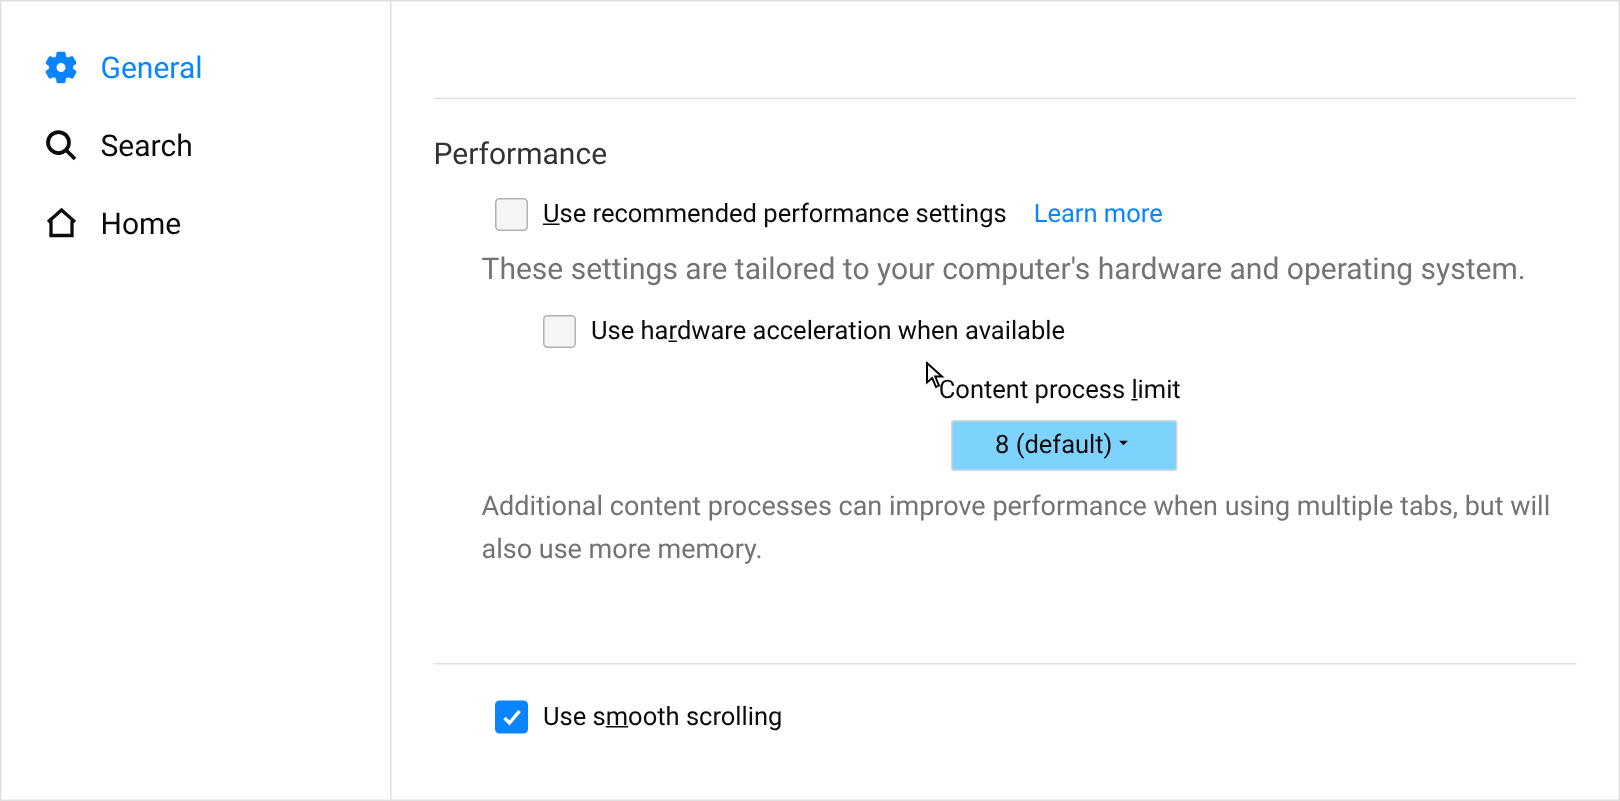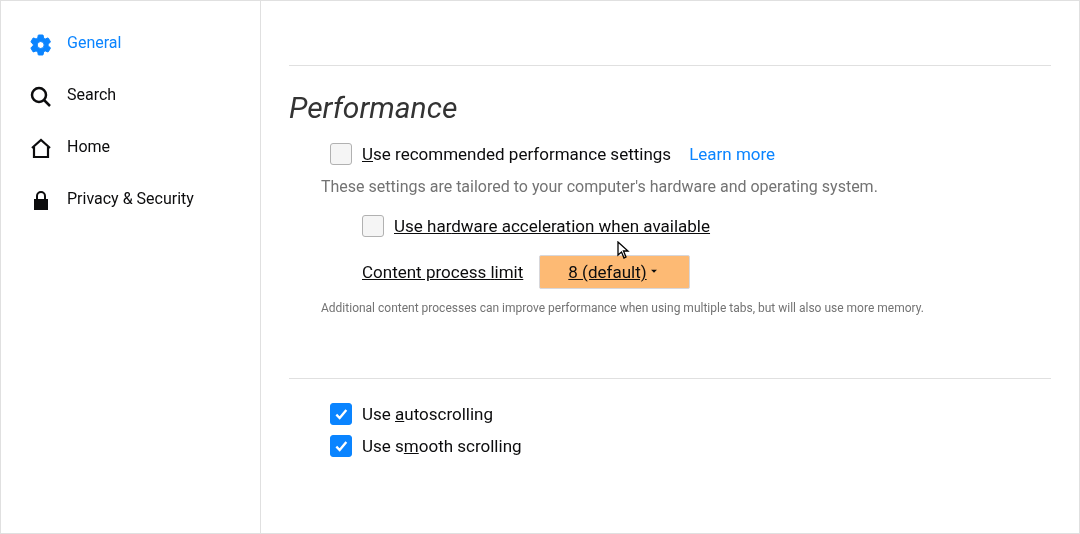--- a/index.html
+++ b/index.html
@@ -20,21 +20,21 @@
     .sidebar {
       width: 260px;
       border-right: 1px solid #e0e0e0;
       padding: 18px 0;
     }
     .sidebar-item {
       display: flex;
       padding: 14px 28px;
       cursor: pointer;
       gap: 14px;
-      font-size: 16px;
+      font-size: 20px;
       color: #0c0c0d;
     }
     .sidebar-item.active {
       color: #0a84ff;
     }
     .sidebar-item .icon {
       width: 24px;
       height: 24px;
       display: flex;
       align-items: center;
@@ -60,35 +60,33 @@
       margin-bottom: 24px;
     }
     .hr-mid {
       border: none;
       border-top: 1px solid #e0e0e0;
       margin-top: 60px;
       margin-bottom: 24px;
     }
     h2 {
       font-weight: 400;
-      font-size: 30px;
+      font-size: 20px;
       color: #333;
       margin-bottom: 18px;
-      font-style: italic;
     }
     .row {
       display: flex;
       align-items: center;
       gap: 10px;
       margin-bottom: 10px;
       margin-left: 41px;
     }
     .indent {
       padding-left: 32px;
-      text-decoration: underline;
     }
     .checkbox {
       width: 22px;
       height: 22px;
       border: 1px solid #b1b1b1;
       border-radius: 3px;
       background: #f5f5f5;
       flex-shrink: 0;
       display: flex;
       align-items: center;
@@ -98,39 +96,39 @@
     .checkbox.checked {
       background: #0a84ff;
       border-color: #0a84ff;
     }
     .checkbox.checked svg {
       width: 16px;
       height: 16px;
     }
     .desc {
       color: #737373;
-      font-size: 16px;
+      font-size: 20px;
       margin: 6px 0 16px 32px;
       line-height: 1.5;
     }
     .link {
       color: #0a84ff;
       text-decoration: none;
       margin-left: 8px;
       cursor: pointer;
     }
     .underline-letter {
       text-decoration: underline;
       text-decoration-thickness: 1px;
     }
     .select {
       display: inline-flex;
       align-items: center;
       justify-content: space-between;
-      background: #fdba74;
+      background: #7dd3fc;
       border: 1px solid #d7d7db;
       border-radius: 2px;
       padding: 6px 28px;
       min-width: 148px;
       margin-left: 6px;
       cursor: pointer;
     }
     .select svg {
       width: 14px;
       height: 14px;
@@ -143,21 +141,21 @@
     }
     .cursor svg {
       width: 14px;
       height: 18px;
     }
     .content-wrap {
       position: relative;
     }
     .sub-desc {
       color: #737373;
-      font-size: 12px;
+      font-size: 18px;
       margin: 10px 0 0 32px;
       line-height: 1.6;
     }
   </style>
 </head>
 <body>
 
 <div class="container">
   <nav class="sidebar">
     <div class="sidebar-item active">
@@ -178,80 +176,64 @@
       <span>Search</span>
     </div>
     <div class="sidebar-item">
       <span class="icon">
         <svg viewBox="0 0 24 24" fill="none" stroke="#0c0c0d" stroke-width="2.2">
             <path d="M3 11 L12 3 L21 11 M5 10 V20 H19 V10"></path>
           </svg>
       </span>
       <span>Home</span>
     </div>
-    <div class="sidebar-item">
-      <span class="icon">
-        <svg viewBox="0 0 24 24" fill="#0c0c0d">
-            <path d="M17 10V7a5 5 0 0 0-10 0v3H5v11h14V10Zm-8-3a3 3 0 0 1 6 0v3H9Z"></path>
-          </svg>
-      </span>
-      <span>Privacy &amp; Security</span>
-    </div>
   </nav>
 
   <main class="main content-wrap">
     <hr class="hr-top">
 
     <h2>Performance</h2>
 
     <div class="row">
       <div class="checkbox"></div>
       <label><span class="underline-letter">U</span><span>se recommended performance settings</span></label>
       <a class="link">Learn more</a>
     </div>
 
     <div class="desc">These settings are tailored to your computer's hardware and operating system.</div>
 
     <div class="row indent">
       <div class="checkbox"></div>
       <label><span>Use ha</span><span class="underline-letter">r</span><span>dware acceleration when available</span></label>
     </div>
 
-    <div class="row indent" style="margin-top:18px;">
+    <div class="row indent" style="margin-top:18px;flex-direction:column;">
       <label><span>Content process </span><span class="underline-letter">l</span><span>imit</span></label>
       <div class="select">
         <span>8 (default)</span>
         <span>
           <svg viewBox="0 0 24 24" fill="#0c0c0d">
               <path d="M7 10l5 5 5-5z"></path>
             </svg>
         </span>
       </div>
     </div>
 
     <div class="sub-desc">Additional content processes can improve performance when using multiple tabs, but will also use more memory.</div>
 
     <hr class="hr-mid">
 
 
+
     <div class="row">
       <div class="checkbox checked">
         <svg viewBox="0 0 24 24" fill="none" stroke="#fff" stroke-width="3.5">
             <polyline points="5 13 10 18 20 6"></polyline>
           </svg>
       </div>
-      <label><span>Use </span><span class="underline-letter">a</span><span>utoscrolling</span></label>
-    </div>
-
-    <div class="row">
-      <div class="checkbox checked">
-        <svg viewBox="0 0 24 24" fill="none" stroke="#fff" stroke-width="3.5">
-            <polyline points="5 13 10 18 20 6"></polyline>
-          </svg>
-      </div>
       <label><span>Use s</span><span class="underline-letter">m</span><span>ooth scrolling</span></label>
     </div>
 
     <div class="cursor">
       <svg viewBox="0 0 14 18" fill="none" stroke="#000" stroke-width="1.3">
           <path d="M1 1 L1 14 L4.5 11 L7 17 L9 16 L6.5 10 L11 10 Z"></path>
         </svg>
     </div>
   </main>
 </div>

